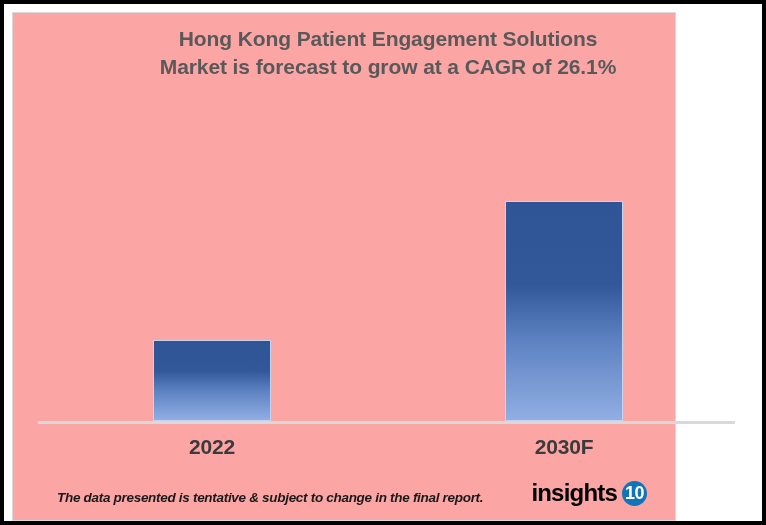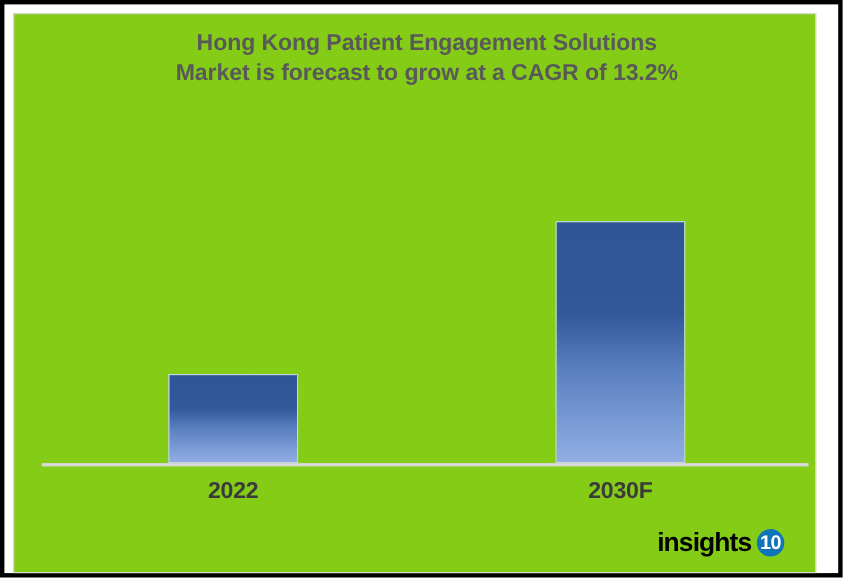--- a/index.html
+++ b/index.html
@@ -22,25 +22,25 @@
     height: 525px;
     box-sizing: border-box;
     border: 4px solid #000000;
     background: #ffffff;
   }
 
   
   .frame-inner {
     position: absolute;
     left: 8px; top: 8px;
-    width: 730px;
+    width: 664px;
     height: 509px;
     box-sizing: border-box;
     border: 1px solid #d9d9d9;
-    background: #84cc16;
+    background: #fca5a5;
     text-decoration: underline;
   }
 
   
   .title-block {
     position: absolute;
     left: 0;
     top: 12px;
     width: 750px;
     text-align: center;
@@ -126,21 +126,20 @@
     font-weight: bold;
     color: #1a1a1a;
     letter-spacing: -0.3px;
   }
 
   .logo {
     position: absolute;
     right: 28px;
     top: 468px;
     display: flex;
-    align-items: center;
     gap: 5px;
   }
   .logo-word {
     font-size: 24px;
     font-weight: bold;
     color: #000000;
     letter-spacing: -0.8px;
     line-height: 1;
   }
   .logo-badge {
@@ -158,41 +157,42 @@
   }
 </style>
 </head>
 <body>
 
 <div class="frame-outer">
   <div class="frame-inner">
 
     <div class="title-block">
       <span class="title-line">Hong Kong Patient Engagement Solutions</span>
-      <span class="title-line">Market is forecast to grow at a CAGR of 13.2%</span>
+      <span class="title-line">Market is forecast to grow at a CAGR of 26.1%</span>
     </div>
 
     <div class="plot-area">
 
       <div class="axis-line"></div>
 
       <div class="bar-slot slot-0">
         <span class="bar-value">27.26</span>
         <div class="bar-rect" id="bar-0" style="height: 81.4476px;"></div>
         <span class="bar-category">2022</span>
       </div>
 
       <div class="bar-slot slot-1">
         <span class="bar-value">73.49</span>
         <div class="bar-rect" id="bar-1" style="height: 219.574px;"></div>
         <span class="bar-category">2030F</span>
       </div>
 
     </div>
 
+    <div class="footer-note">The data presented is tentative &amp; subject to change in the final report.</div>
 
     <div class="logo">
       <span class="logo-word">insights</span>
       <span class="logo-badge">10</span>
     </div>
 
   </div>
 </div>
 
 </body></html>

